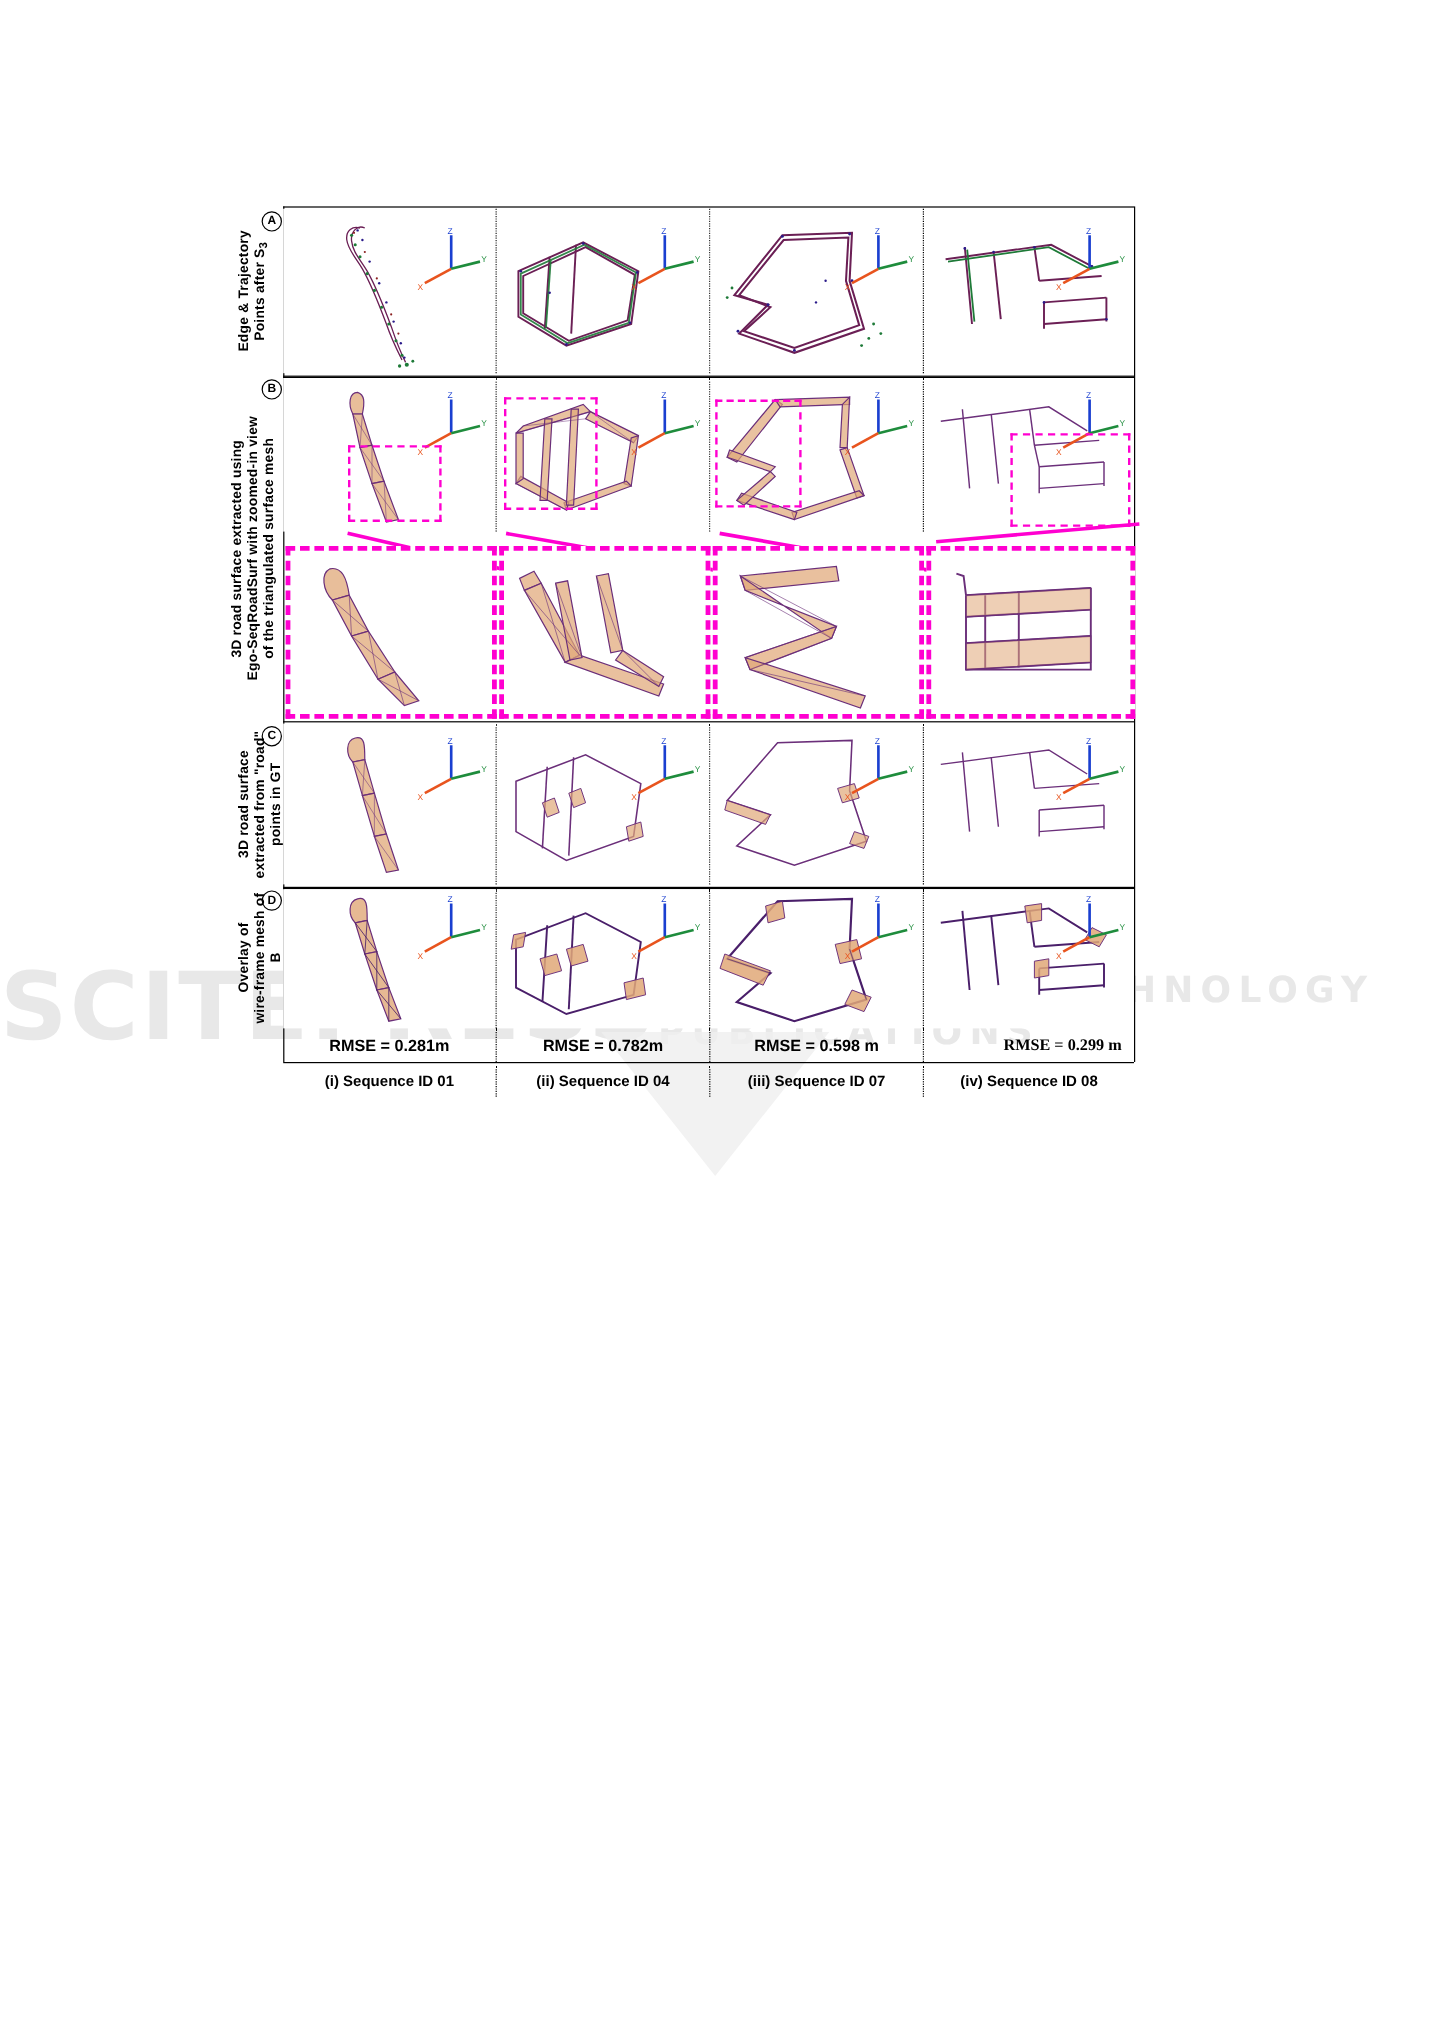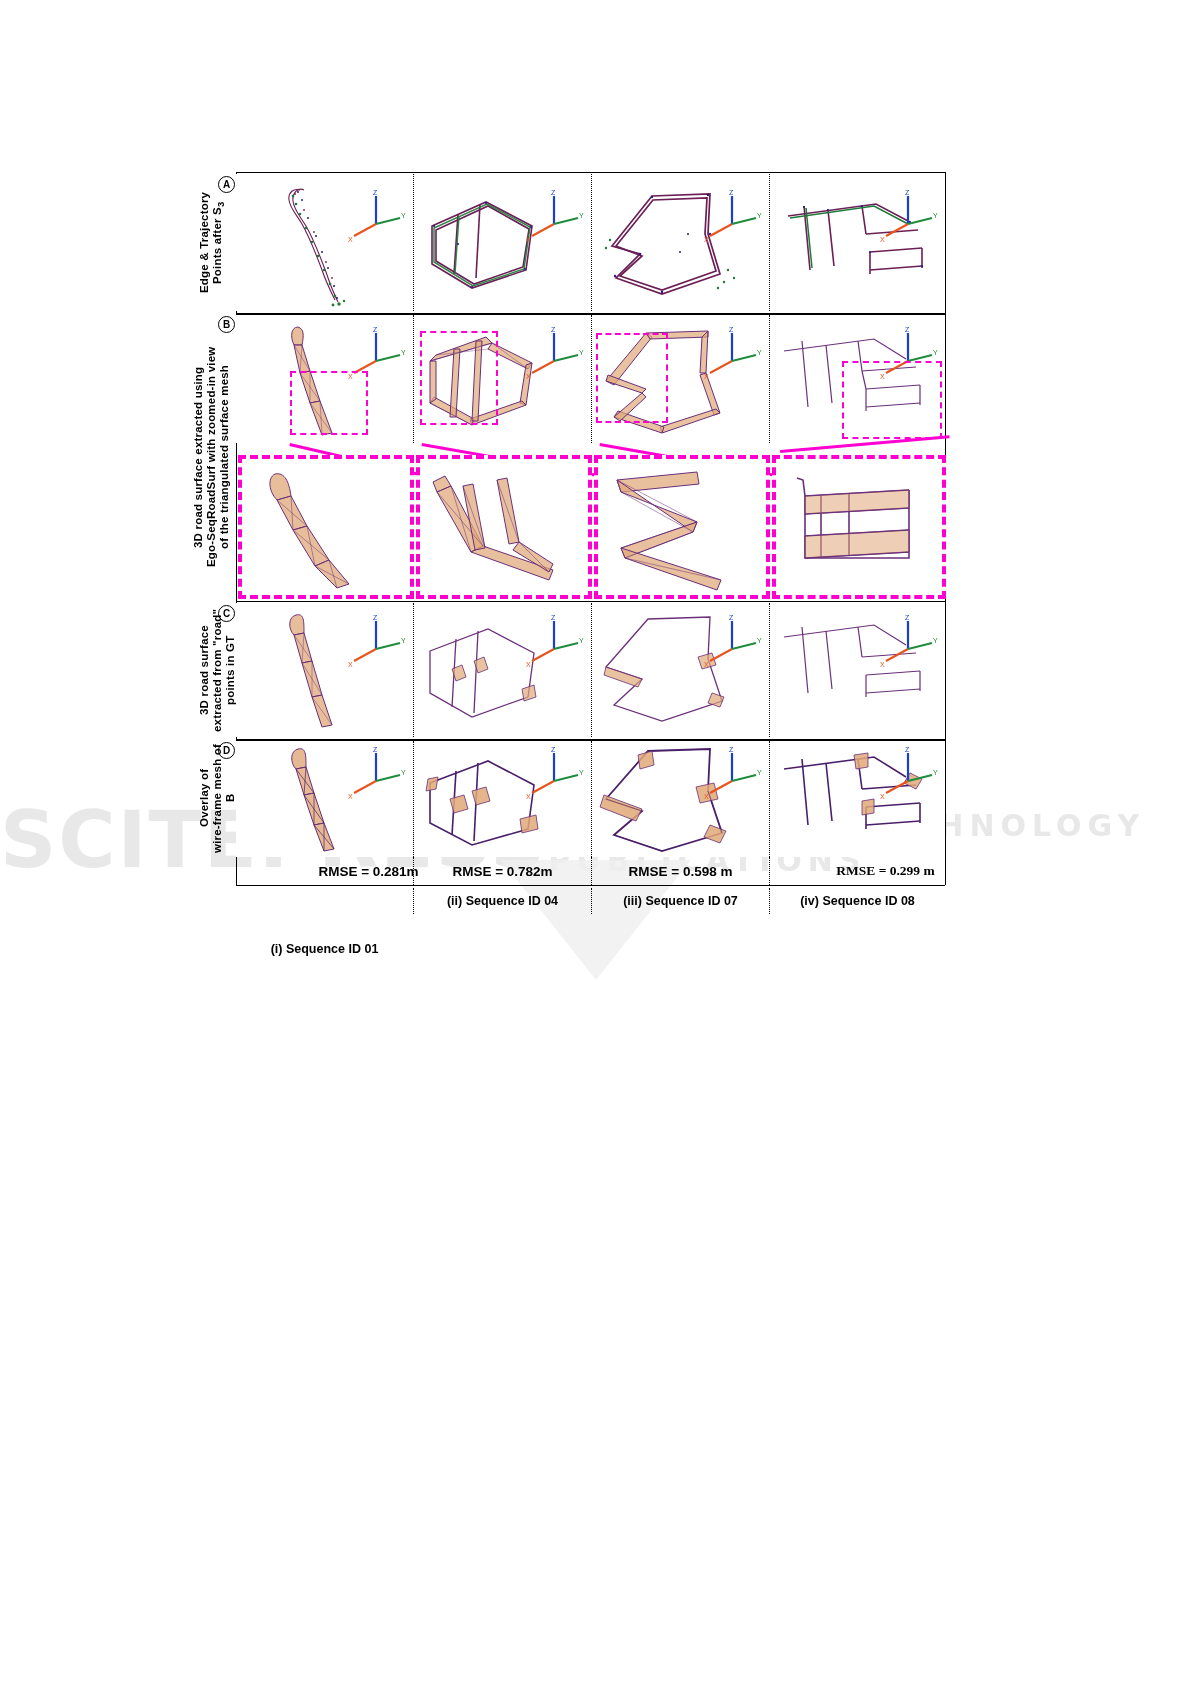--- a/index.html
+++ b/index.html
@@ -617,31 +617,31 @@
         <line x1="30" y1="36" x2="8" y2="48" stroke="#e8541e" stroke-width="2.2"></line>
         <line x1="30" y1="36" x2="54" y2="30" stroke="#1e8c3c" stroke-width="2.2"></line>
         <text x="27" y="7" font-size="7" fill="#1a3fd0" font-family="Liberation Sans">Z</text>
         <text x="2" y="54" font-size="7" fill="#e8541e" font-family="Liberation Sans">X</text>
         <text x="55" y="30" font-size="7" fill="#1e8c3c" font-family="Liberation Sans">Y</text>
       </svg>
     </div>
   </div>
 
   <div class="rmse-row">
-    <div class="rmse" style="left:0;width:177px;margin-left:44px;">RMSE = 0.281m</div>
+    <div class="rmse" style="left:0;width:177px;">RMSE = 0.281m</div>
     <div class="rmse" style="left:178px;width:177px;">RMSE = 0.782m</div>
     <div class="rmse" style="left:356px;width:177px;">RMSE = 0.598 m</div>
     <div class="rmse" style="left:562px;width:175px;font-family:Liberation Serif, serif;">RMSE = 0.299 m</div>
     <div class="vsep" style="left:177px;top:0;height:28px;"></div>
     <div class="vsep" style="left:355px;top:0;height:28px;"></div>
     <div class="vsep" style="left:533px;top:0;height:28px;"></div>
   </div>
 
   <div class="seq-row">
-    <div class="seq" style="left:0;width:177px;margin-top:48px;">(i) Sequence ID 01</div>
+    <div class="seq" style="left:0;width:177px;">(i) Sequence ID 01</div>
     <div class="seq" style="left:178px;width:177px;">(ii) Sequence ID 04</div>
     <div class="seq" style="left:356px;width:177px;">(iii) Sequence ID 07</div>
     <div class="seq" style="left:534px;width:175px;">(iv) Sequence ID 08</div>
     <div class="vsep" style="left:177px;top:2px;height:26px;"></div>
     <div class="vsep" style="left:355px;top:2px;height:26px;"></div>
     <div class="vsep" style="left:533px;top:2px;height:26px;"></div>
   </div>
 
 </div>
 

